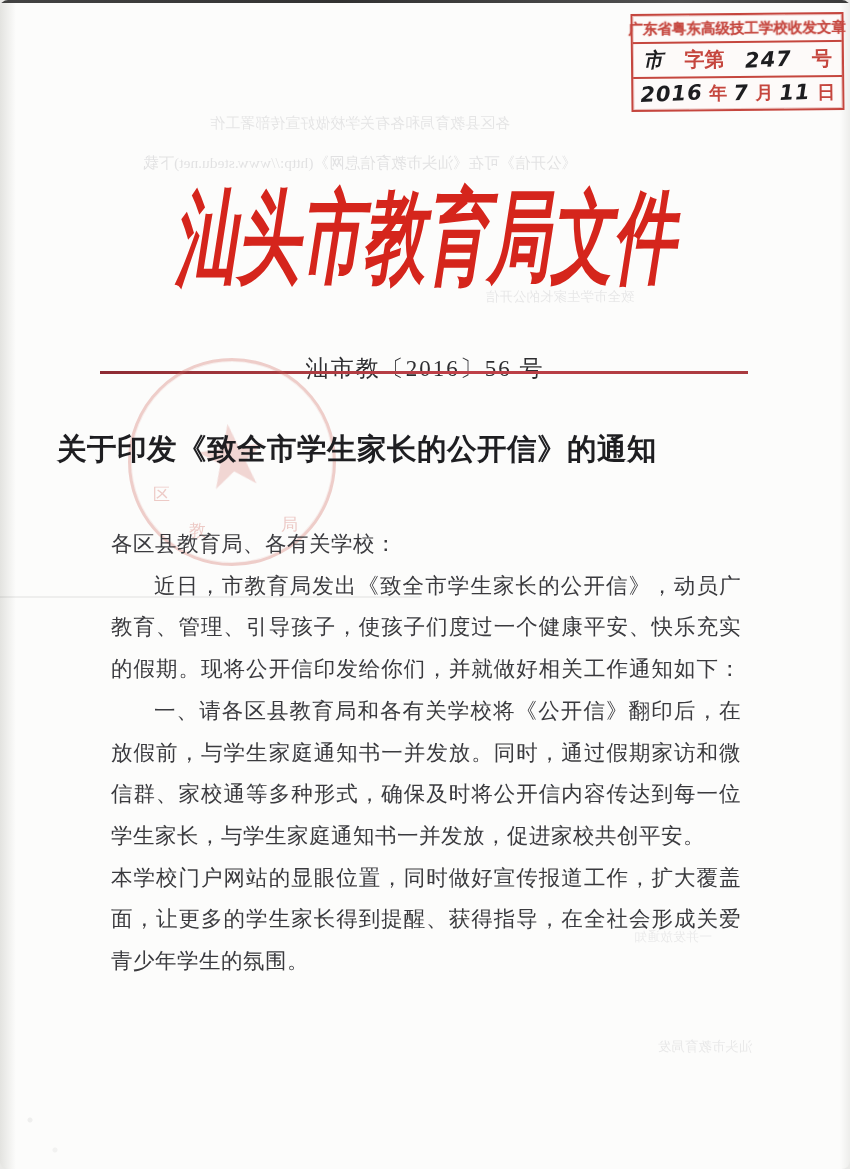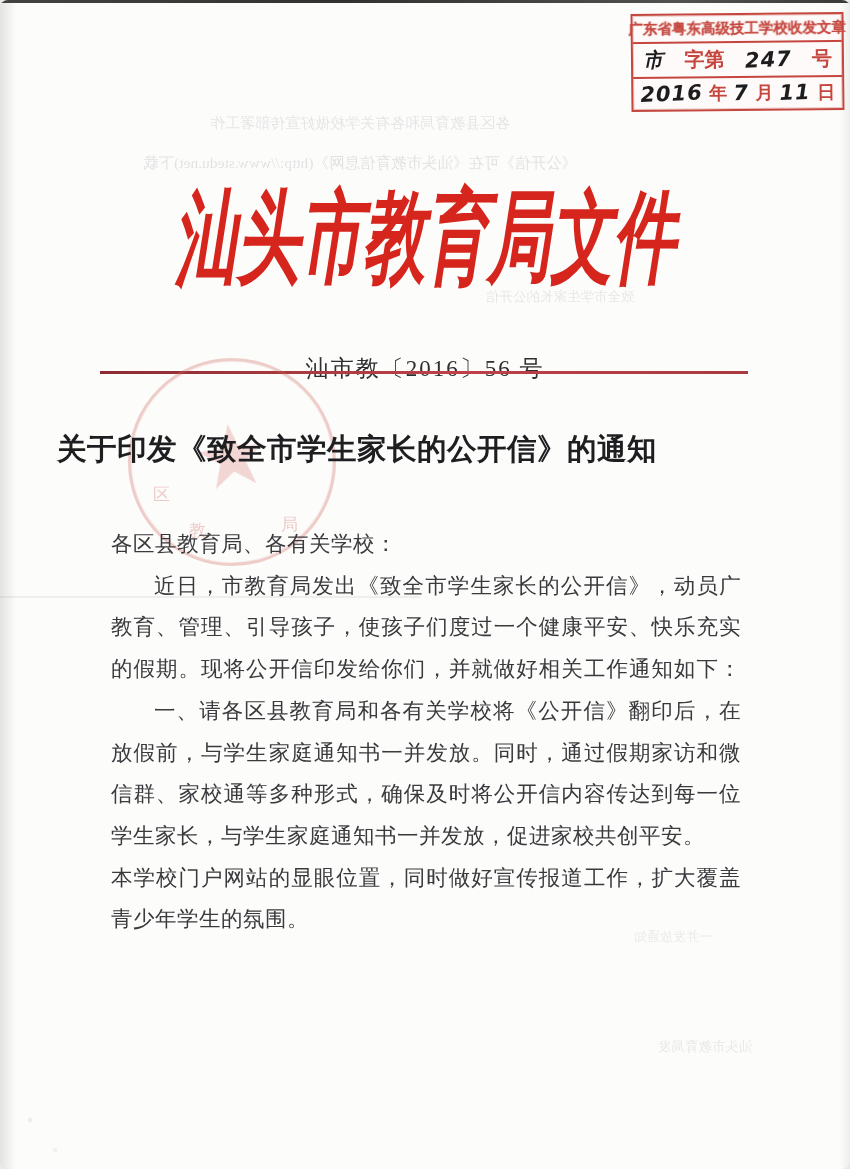--- a/index.html
+++ b/index.html
@@ -194,16 +194,17 @@
   <div class="doc-body">
     <div class="bline short">各区县教育局、各有关学校：</div>
     <div class="bline indent">近日，市教育局发出《致全市学生家长的公开信》，动员广</div>
     <div class="bline">教育、管理、引导孩子，使孩子们度过一个健康平安、快乐充实</div>
     <div class="bline">的假期。现将公开信印发给你们，并就做好相关工作通知如下：</div>
     <div class="bline indent">一、请各区县教育局和各有关学校将《公开信》翻印后，在</div>
     <div class="bline">放假前，与学生家庭通知书一并发放。同时，通过假期家访和微</div>
     <div class="bline">信群、家校通等多种形式，确保及时将公开信内容传达到每一位</div>
     <div class="bline short">学生家长，与学生家庭通知书一并发放，促进家校共创平安。</div>
     <div class="bline">本学校门户网站的显眼位置，同时做好宣传报道工作，扩大覆盖</div>
+    <div class="bline">面，让更多的学生家长得到提醒、获得指导，在全社会形成关爱</div>
     <div class="bline short">青少年学生的氛围。</div>
   </div>
 
 </div>
 
 </body></html>

